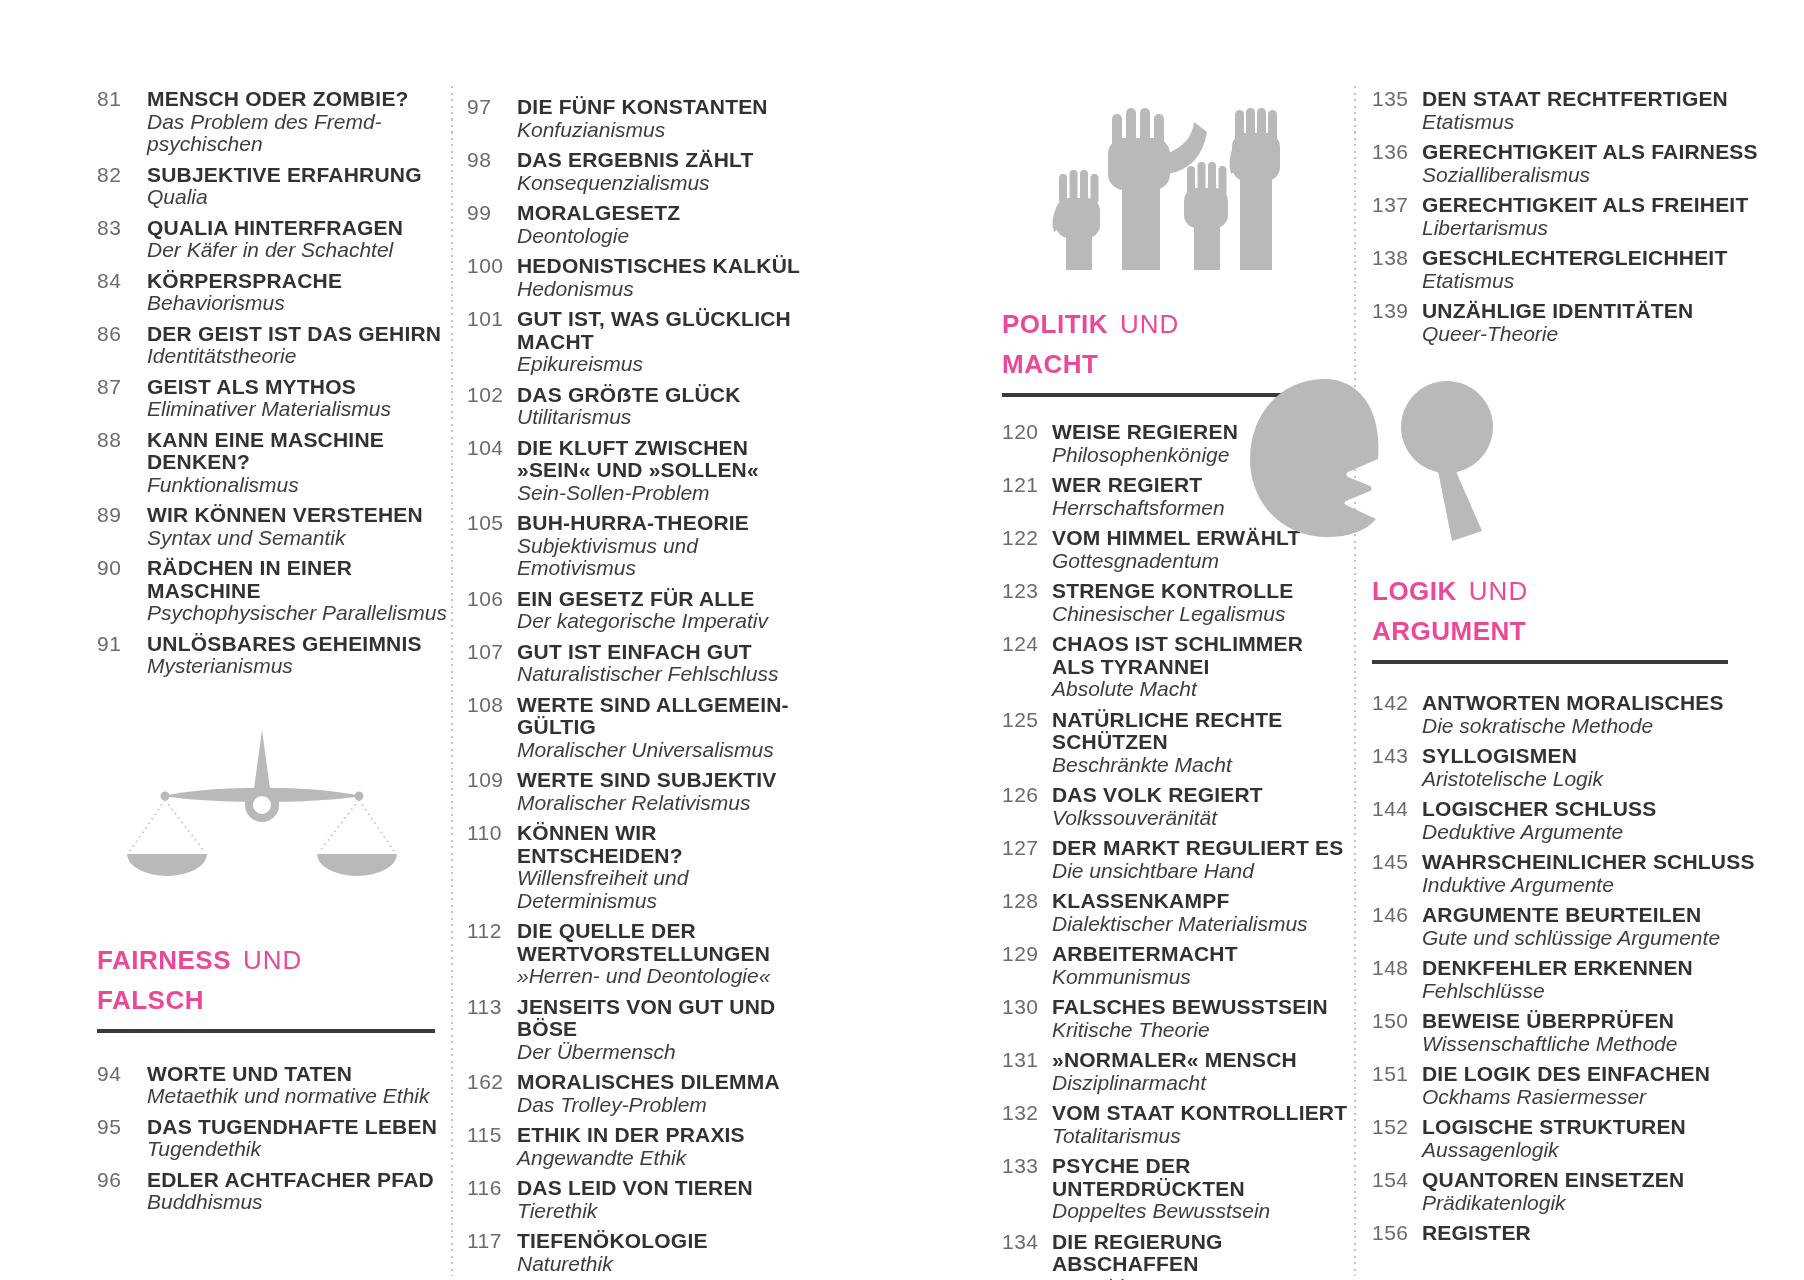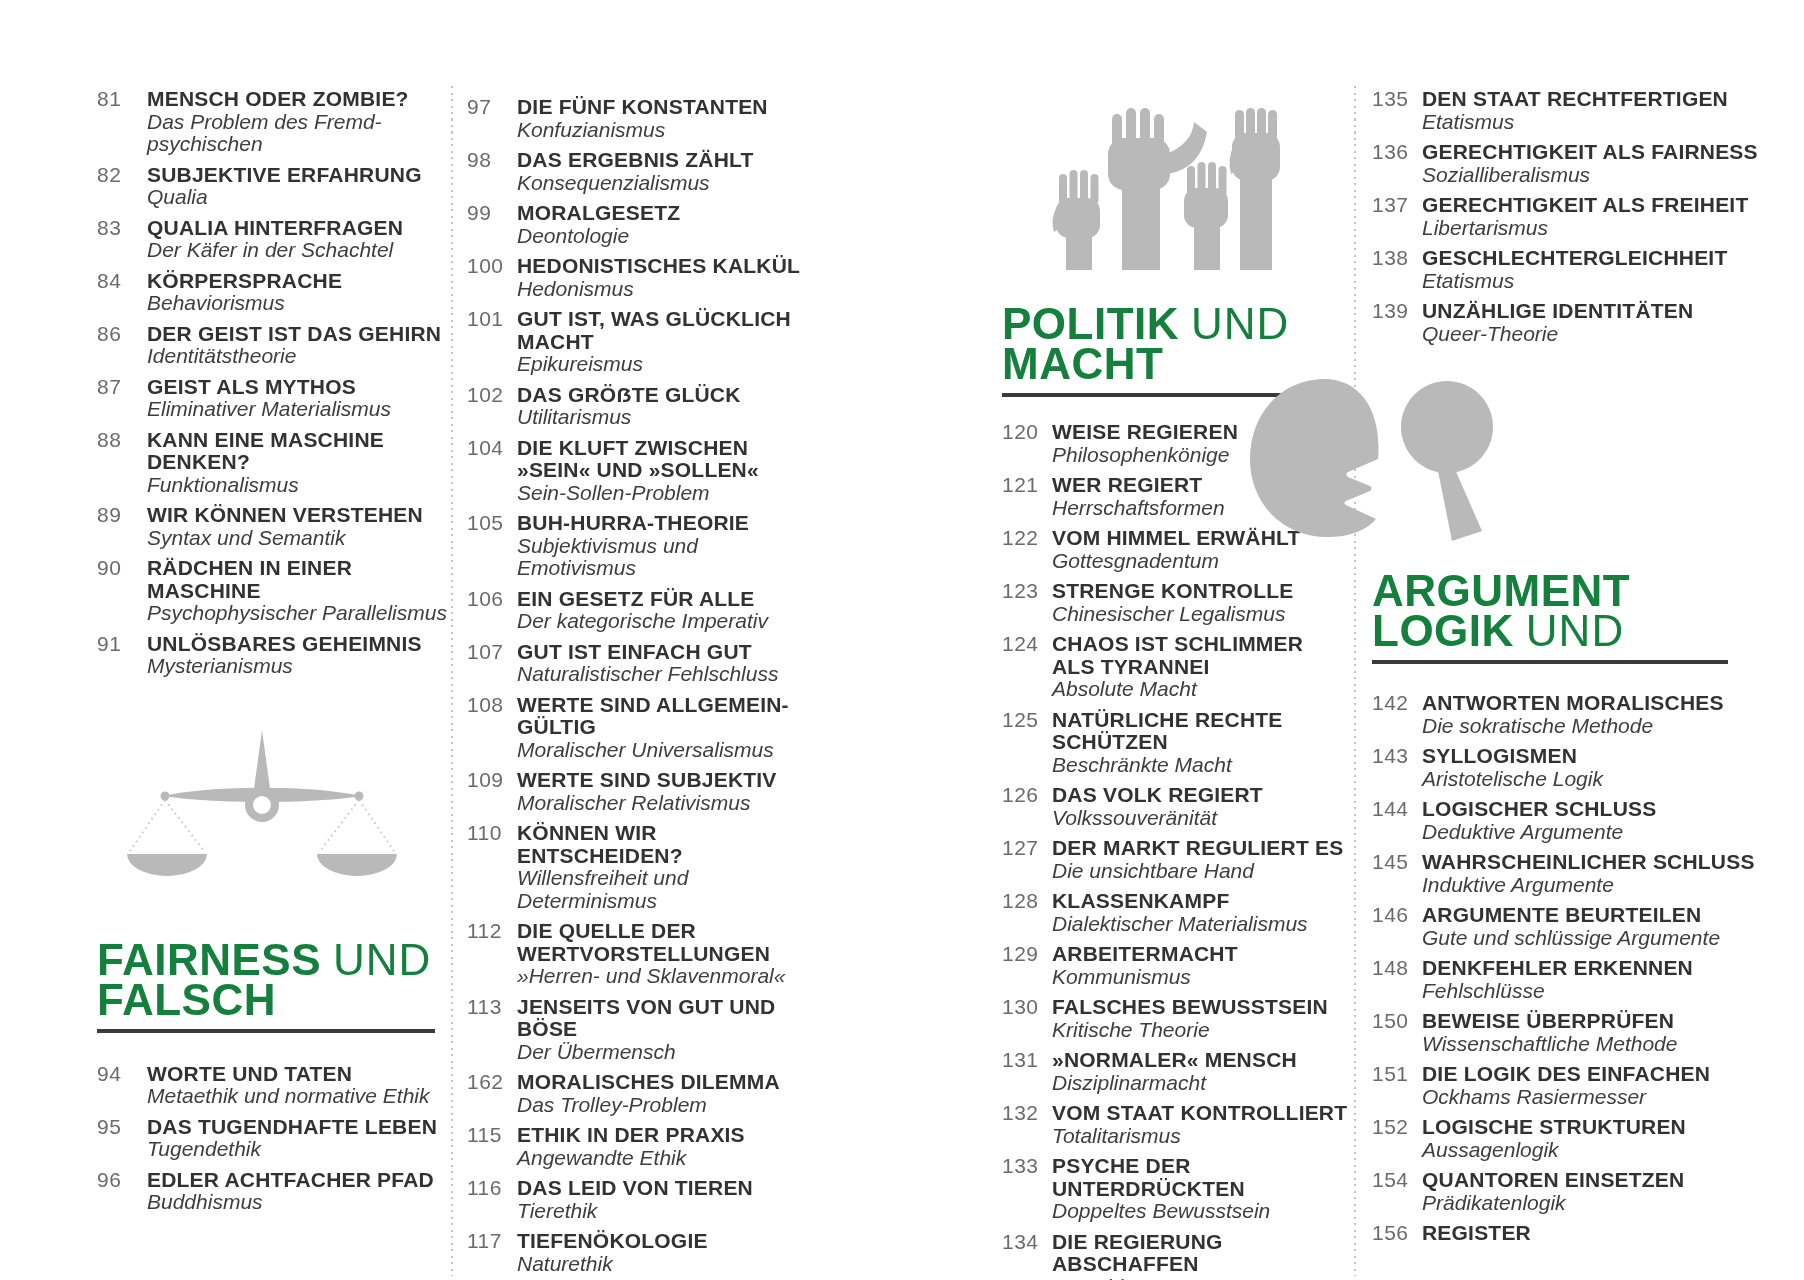--- a/index.html
+++ b/index.html
@@ -20,21 +20,21 @@
   }
   #divider-1{left:451px;}
   #divider-2{left:1354px;}
 
   .entry{display:flex;margin-bottom:8px;font-size:21px;line-height:22.5px;}
   .num{flex:0 0 50px;color:#6b6b6b;letter-spacing:.5px;}
   .txt{flex:1;min-width:0;}
   .title{display:block;white-space:pre-line;font-weight:700;color:#323232;letter-spacing:.2px;}
   .sub{display:block;white-space:pre-line;font-style:italic;color:#3e3e3e;}
 
-  .sec-header{color:#15803d;font-size:44px;line-height:40px;letter-spacing:.5px;}
+  .sec-header{color:#ec4899;font-size:26px;line-height:40px;letter-spacing:.5px;}
   .h-line{white-space:nowrap;}
   .hb{font-weight:700;}
   .hl{font-weight:400;margin-left:12px;letter-spacing:1px;}
   .rule{height:4px;background:#3a3a3a;margin-top:9px;}
   #col1 .rule{width:338px;}
   #col3 .rule{width:350px;}
   #col4 .rule{width:356px;}
 
   #col1 .sec-header{margin-top:60px;margin-bottom:30px;}
   #col3 .sec-header{margin-top:34px;margin-bottom:24px;}
@@ -287,21 +287,21 @@
       <span class="sub">Willensfreiheit und
 Determinismus</span>
     </span>
   </div>
 
   <div class="entry">
     <span class="num">112</span>
     <span class="txt">
       <span class="title">DIE QUELLE DER
 WERTVORSTELLUNGEN</span>
-      <span class="sub">»Herren- und Sklavenmoral«</span>
+      <span class="sub">»Herren- und Deontologie«</span>
     </span>
   </div>
 
   <div class="entry">
     <span class="num">113</span>
     <span class="txt">
       <span class="title">JENSEITS VON GUT UND BÖSE</span>
       <span class="sub">Der Übermensch</span>
     </span>
   </div>
@@ -562,22 +562,22 @@
                  L102,132 C100,131 100,129 102,128 L126,118 C128,117 128,114 126,113
                  L104,104 C102,103 102,100 104,99 L134,86 C138,40 118,6 80,6 Z"></path>
 
         <circle cx="203" cy="54" r="46"></circle>
         <path d="M210,94 L238,158 L208,168 L194,98 Z"></path>
       </g>
     </svg>
   </div>
 
   <div class="sec-header">
+    <div class="h-line"><span class="hb">LOGIK</span><span class="hl">UND</span></div>
     <div class="h-line hb">ARGUMENT</div>
-    <div class="h-line"><span class="hb">LOGIK</span><span class="hl">UND</span></div>
     <div class="rule"></div>
   </div>
 
   <div class="entry">
     <span class="num">142</span>
     <span class="txt">
       <span class="title">ANTWORTEN MORALISCHES</span>
       <span class="sub">Die sokratische Methode</span>
     </span>
   </div>

